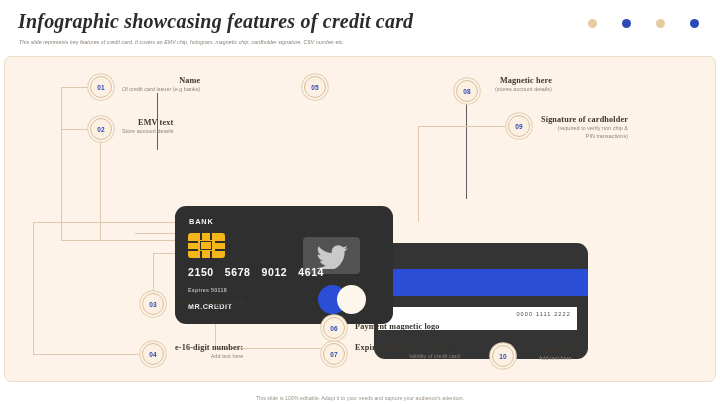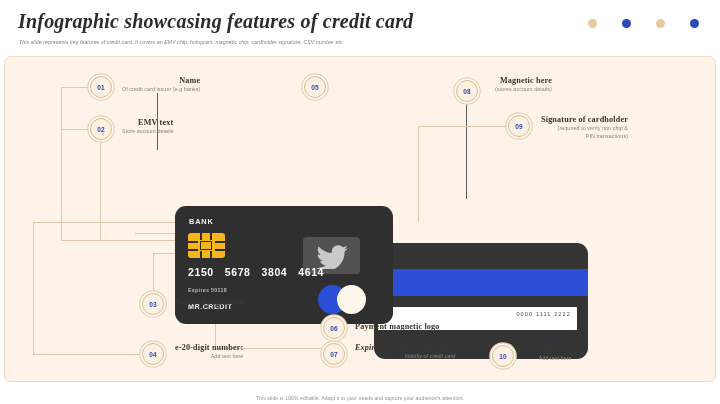--- a/index.html
+++ b/index.html
@@ -224,39 +224,39 @@
       <span>03</span>
     </div>
     <div class="callout" style="left:170px;top:240px;">
       <div class="co-title">Name of represents</div>
     </div>
 
     <div class="badge" style="left:137px;top:286px;">
       <span>04</span>
     </div>
     <div class="callout" style="left:170px;top:285px;">
-      <div class="co-title">e-20-digit number:</div>
+      <div class="co-title">e-16-digit number:</div>
       <div class="co-desc">Add text here</div>
     </div>
 
     <div class="badge" style="left:299px;top:19px;">
       <span>05</span>
     </div>
 
     <div class="badge" style="left:318px;top:260px;">
       <span>06</span>
     </div>
     <div class="callout" style="left:350px;top:264px;">
       <div class="co-title">Payment magnetic logo</div>
     </div>
 
     <div class="badge" style="left:318px;top:286px;">
       <span>07</span>
     </div>
-    <div class="callout" style="left:350px;top:285px;font-style:italic;">
+    <div class="callout" style="left:350px;top:285px;">
       <div class="co-title">Expiration and/ or start date</div>
       <div class="co-desc">Validity of credit card</div>
     </div>
 
     <div class="badge" style="left:451px;top:23px;">
       <span>08</span>
     </div>
     <div class="callout" style="left:490px;top:18px;">
       <div class="co-title">Magnetic here</div>
       <div class="co-desc">(stores account details)</div>
@@ -301,21 +301,21 @@
         <div class="sl box"></div>
       </div>
 
       <div id="hologram">
         <svg viewBox="0 0 48 36" xmlns="http://www.w3.org/2000/svg" aria-hidden="true">
           <path fill="#c9c9c9" d="M46 7.4c-1.6.7-3.3 1.2-5.1 1.4 1.9-1.1 3.3-2.9 3.9-5-1.7 1-3.7 1.8-5.7 2.2A9 9 0 0 0 32.6 3c-5 0-9 4-9 9 0 .7.1 1.4.2 2C16.4 13.6 9.9 10 5.5 4.6a9 9 0 0 0 2.8 12 8.9 8.9 0 0 1-4.1-1.1v.1c0 4.3 3.1 7.9 7.2 8.8a9 9 0 0 1-4.1.2 9 9 0 0 0 8.4 6.2A18.1 18.1 0 0 1 2 34.5 25.5 25.5 0 0 0 15.8 38.6c16.6 0 25.6-13.7 25.6-25.6l-.1-1.2A18 18 0 0 0 46 7.4z"></path>
         </svg>
       </div>
 
       <div id="card-number">
-        <i>2150</i><i>5678</i><i>3804</i><i>4614</i>
+        <i>2150</i><i>5678</i><i>9012</i><i>4614</i>
       </div>
 
       <div id="expires">Expires 50118</div>
       <div id="holder-name">MR.CREDIT</div>
 
       <div id="paylogo">
         <div class="c b"></div>
         <div class="c w"></div>
       </div>
     </div>

